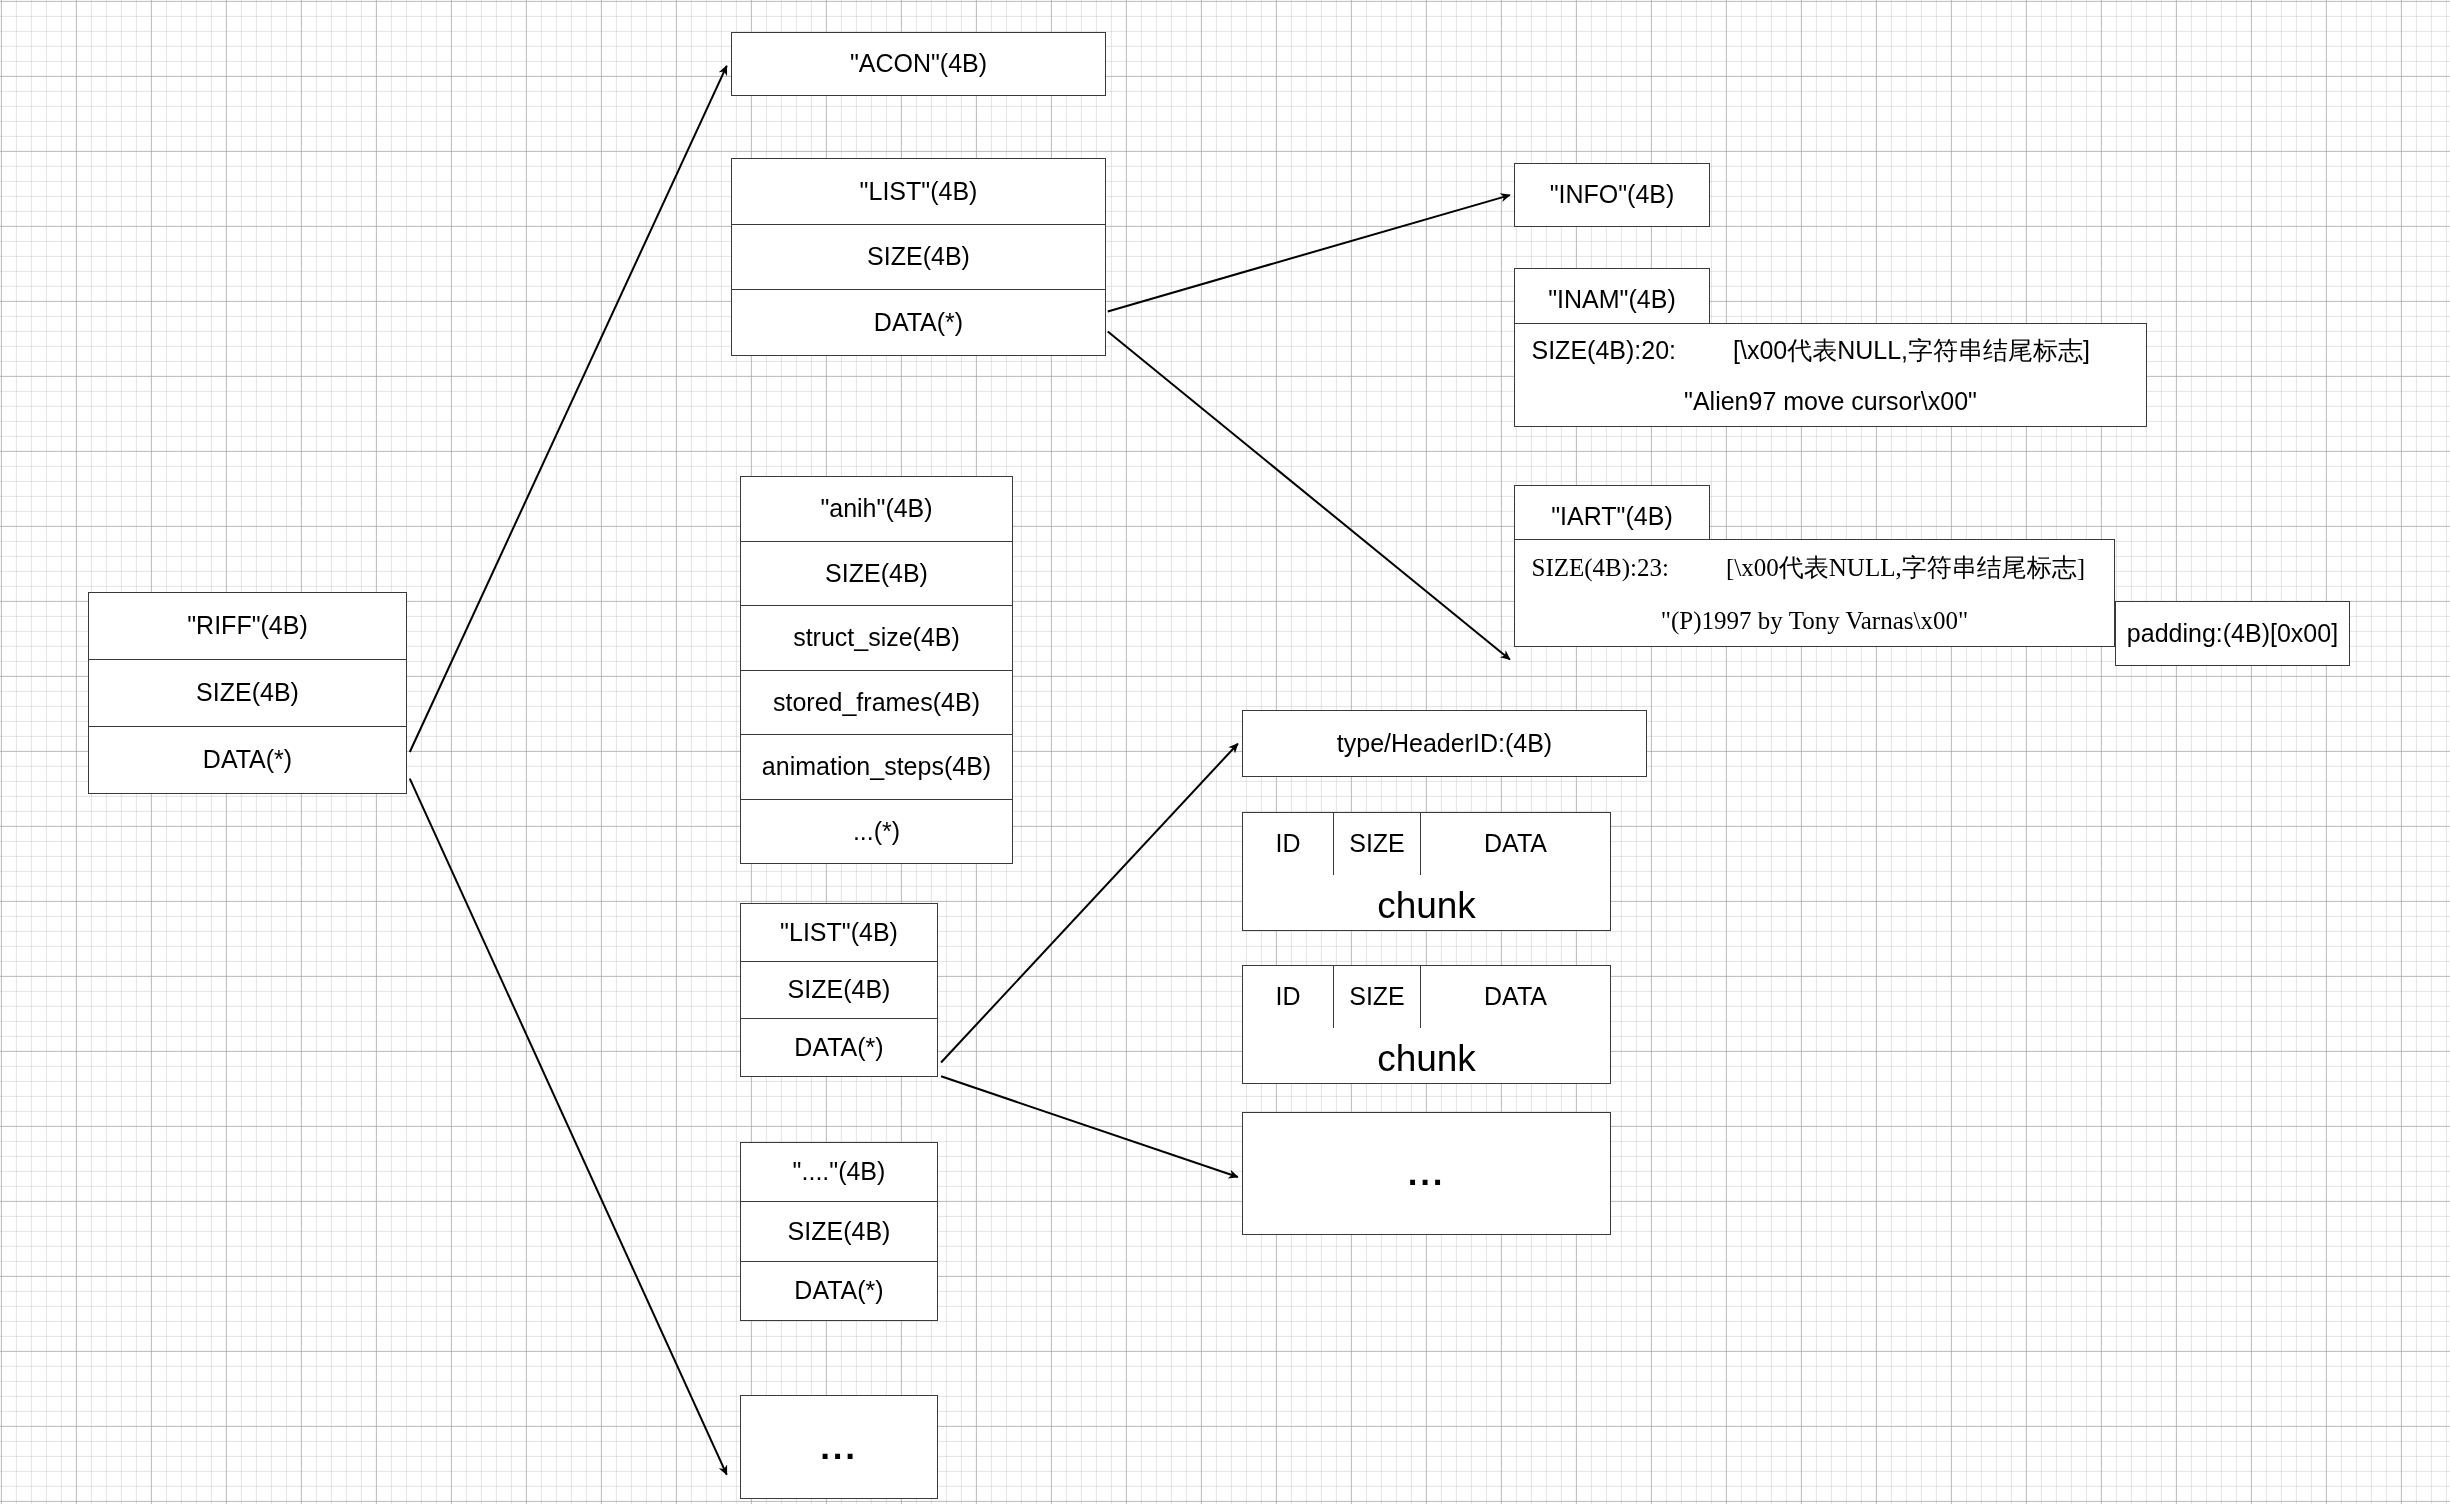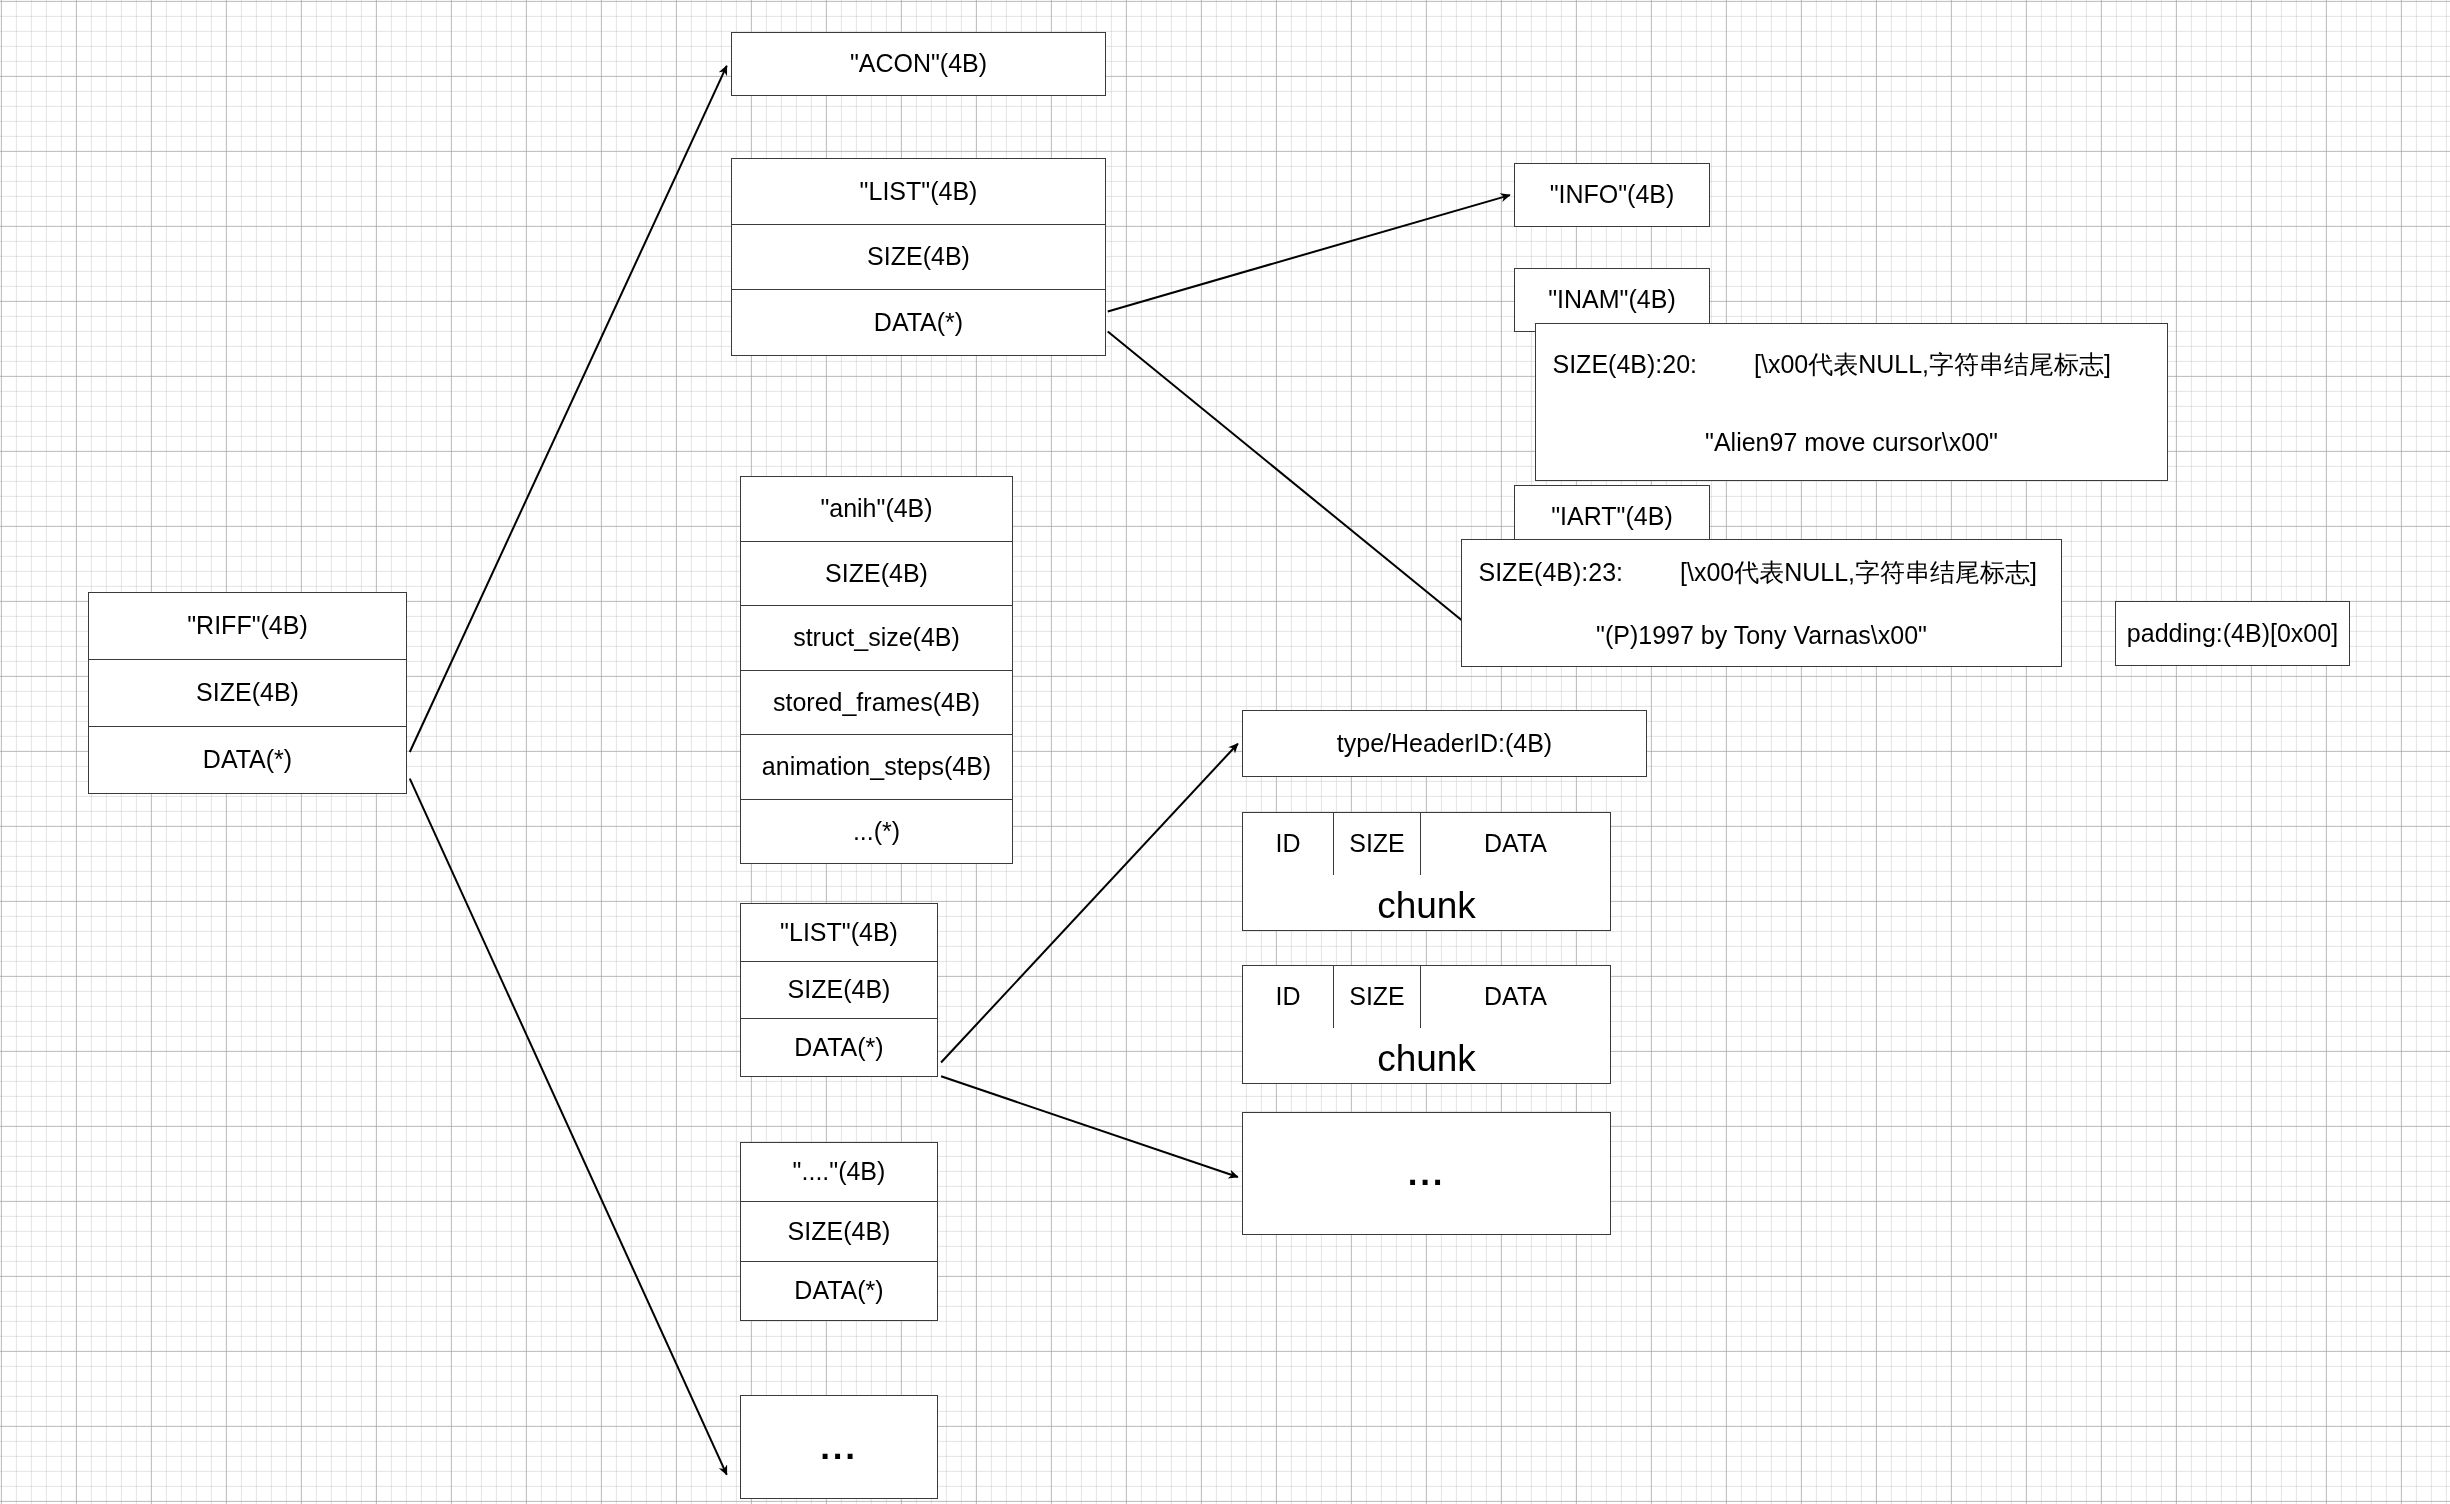--- a/index.html
+++ b/index.html
@@ -154,34 +154,34 @@
   </div>
 
   <div class="node" style="left:1514px; top:163px; width:196px; height:64px;">
     <div class="row">"INFO"(4B)</div>
   </div>
 
   <div class="node" style="left:1514px; top:268px; width:196px; height:64px;">
     <div class="row">"INAM"(4B)</div>
   </div>
 
-  <div class="node" style="left:1514px; top:323px; width:633px; height:158px;margin-left:21px;">
+  <div class="node" style="left:1514px; top:323px; width:633px; height:104px;">
     <div class="kvrow">
       <span>SIZE(4B):20:</span>
       <span class="kv-gap"></span>
       <span>[\x00代表NULL,字符串结尾标志]</span>
     </div>
     <div class="row thin">"Alien97 move cursor\x00"</div>
   </div>
 
   <div class="node" style="left:1514px; top:485px; width:196px; height:64px;">
     <div class="row">"IART"(4B)</div>
   </div>
 
-  <div class="node" style="left:1461px; top:539px; width:601px; height:128px;">
+  <div class="node" style="left:1514px; top:539px; width:601px; height:108px;font-family:Liberation Serif, serif;">
     <div class="kvrow">
       <span>SIZE(4B):23:</span>
       <span class="kv-gap"></span>
       <span>[\x00代表NULL,字符串结尾标志]</span>
     </div>
     <div class="row thin">"(P)1997 by Tony Varnas\x00"</div>
   </div>
 
   <div class="node" style="left:2115px; top:601px; width:235px; height:65px;">
     <div class="row">padding:(4B)[0x00]</div>

